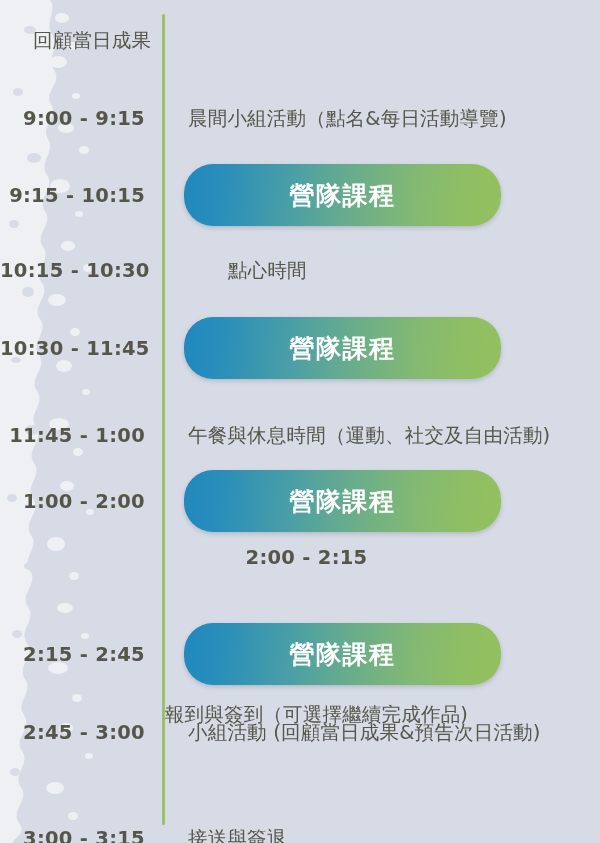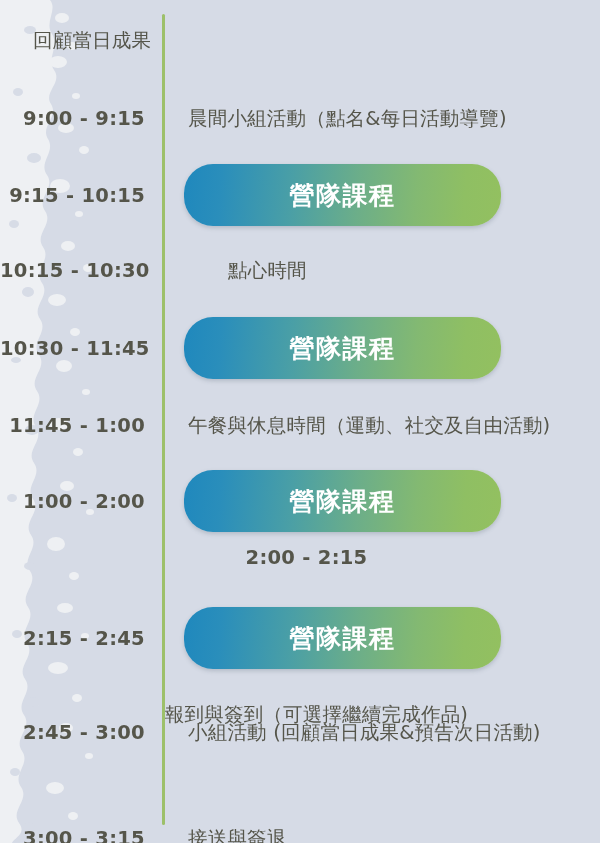--- a/index.html
+++ b/index.html
@@ -214,21 +214,21 @@
 
   <div class="row" style="top:316px;">
     <div class="time-cell">10:30 - 11:45</div>
     <div class="content-cell">
       <div class="course-pill">
         <span class="course-pill-label">營隊課程</span>
       </div>
     </div>
   </div>
 
-  <div class="row" style="top:393px;">
+  <div class="row" style="top:403px;">
     <div class="time-cell">11:45 - 1:00</div>
     <div class="content-cell">
       <span class="activity-text">午餐與休息時間（運動、社交及自由活動)</span>
     </div>
   </div>
 
   <div class="row" style="top:469px;">
     <div class="time-cell">1:00 - 2:00</div>
     <div class="content-cell">
       <div class="course-pill">
@@ -237,21 +237,21 @@
     </div>
   </div>
 
   <div class="row" style="top:546px;flex-direction:column;">
     <div class="time-cell">2:00 - 2:15</div>
     <div class="content-cell">
       <span class="activity-text">報到與簽到（可選擇繼續完成作品)</span>
     </div>
   </div>
 
-  <div class="row" style="top:606px;">
+  <div class="row" style="top:622px;">
     <div class="time-cell">2:15 - 2:45</div>
     <div class="content-cell">
       <div class="course-pill">
         <span class="course-pill-label">營隊課程</span>
       </div>
     </div>
   </div>
 
   <div class="row" style="top:700px;">
     <div class="time-cell">2:45 - 3:00</div>

